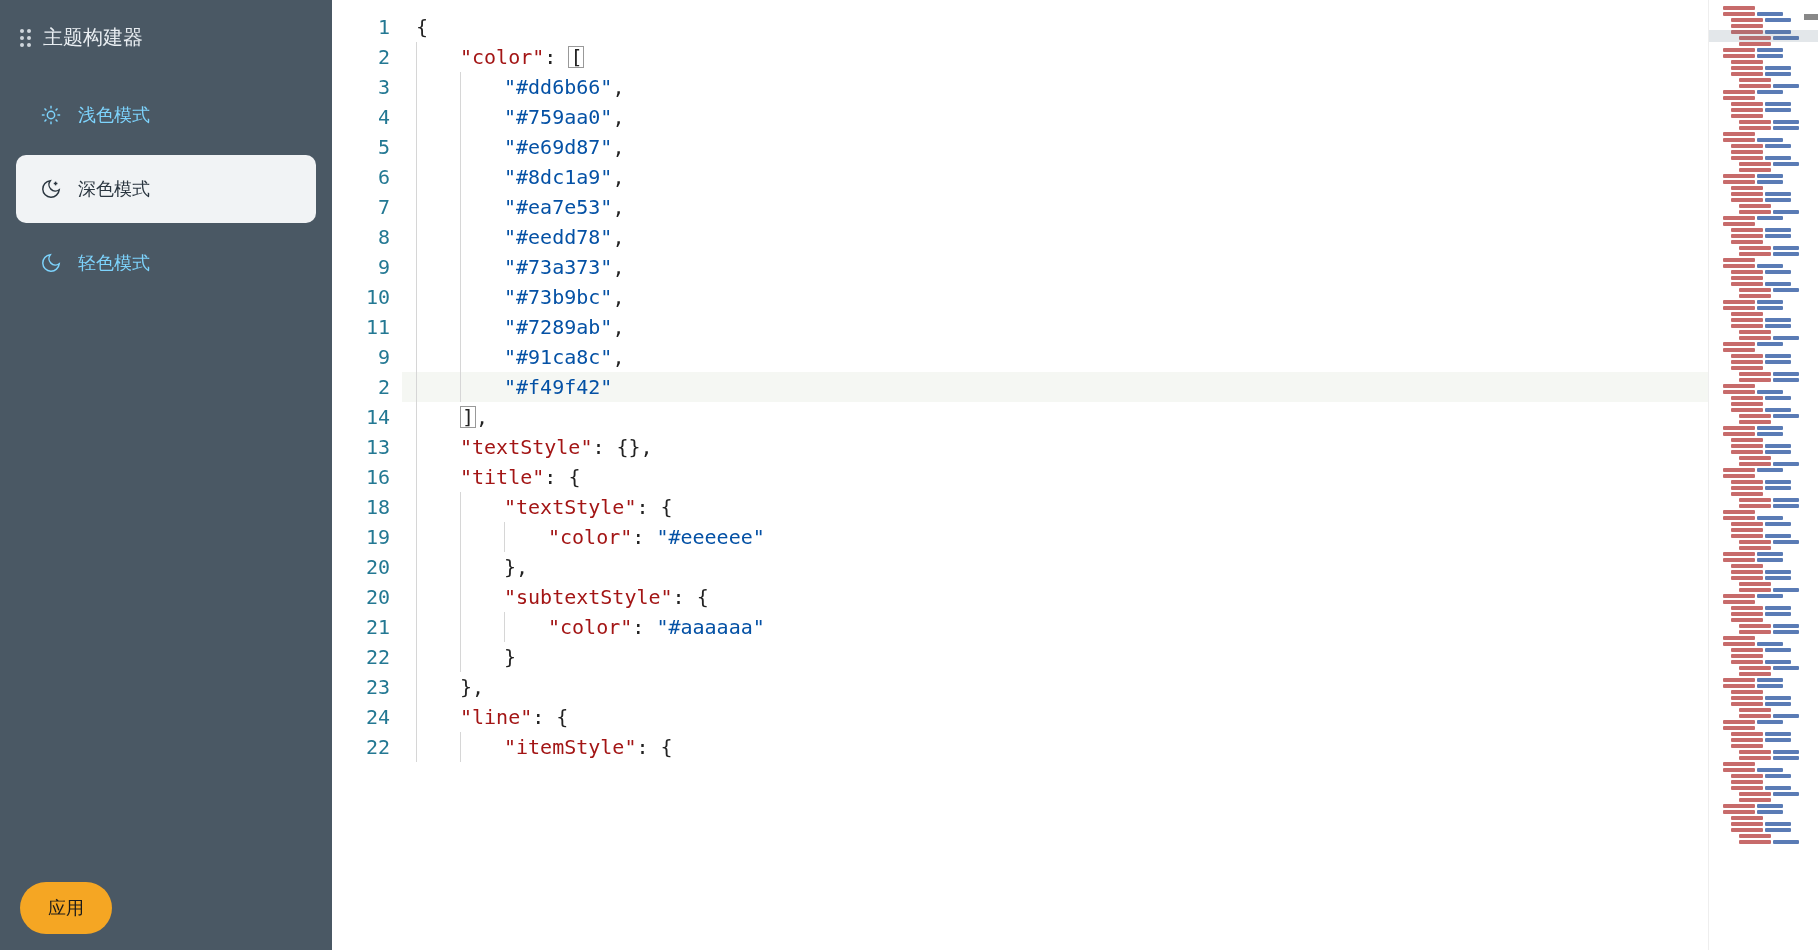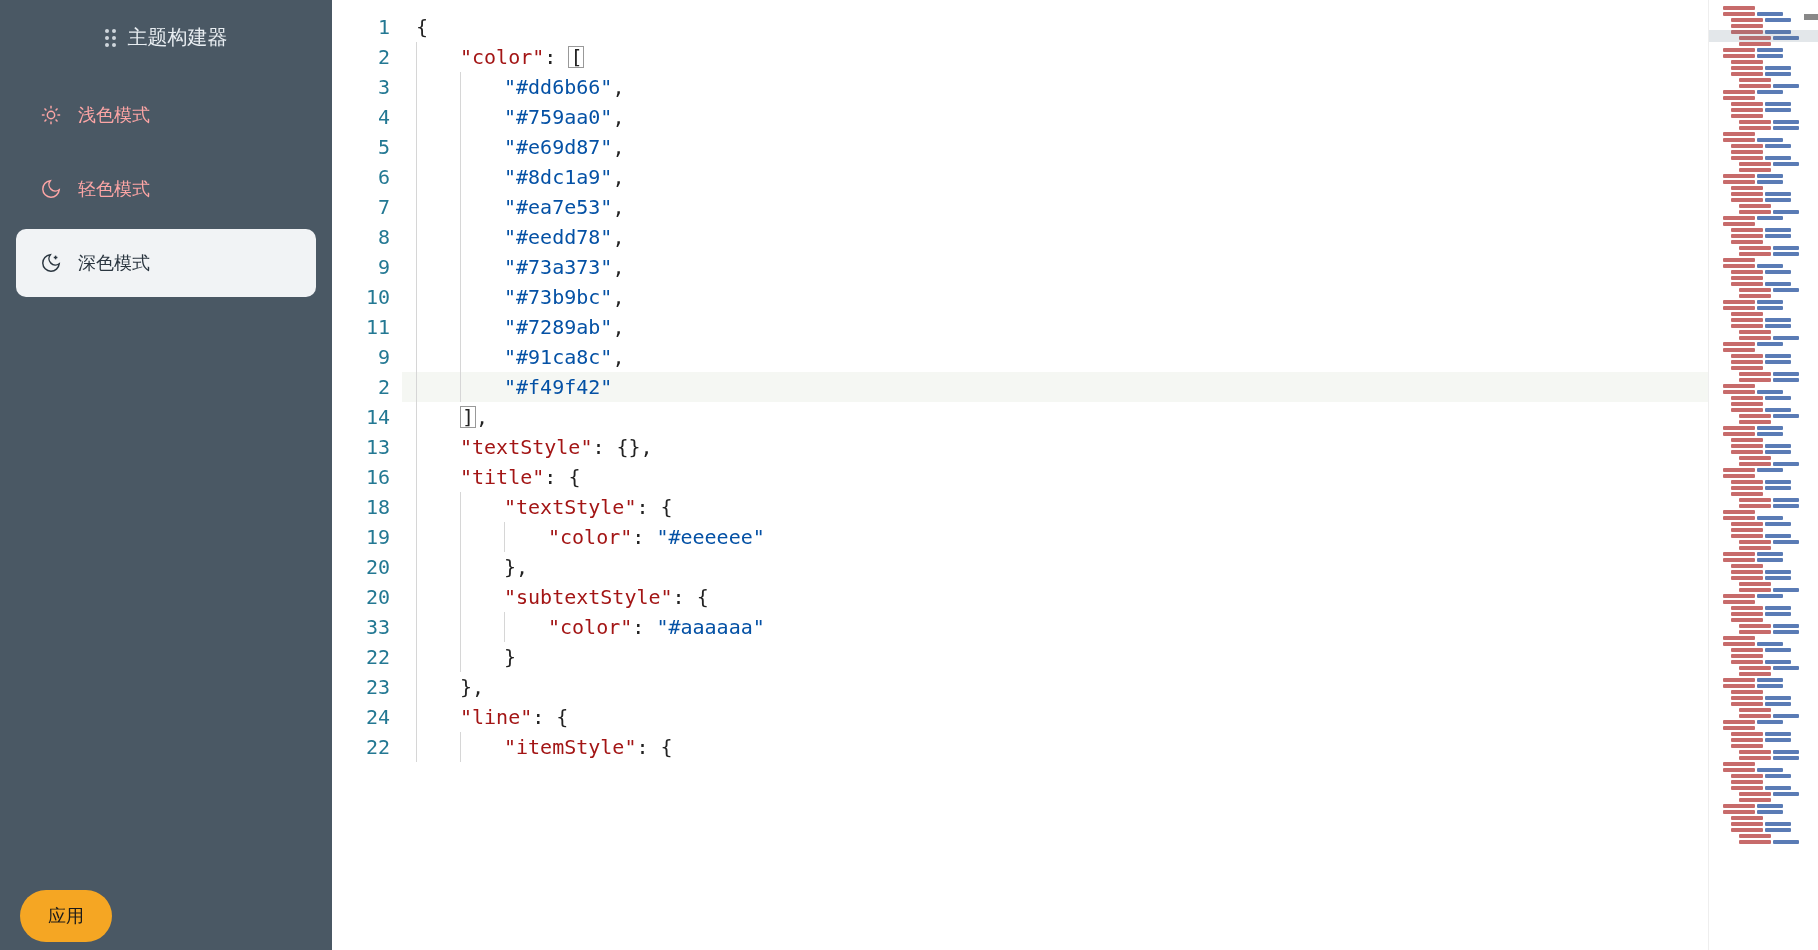--- a/index.html
+++ b/index.html
@@ -16,21 +16,20 @@
       display: flex;
       flex-direction: column;
       padding: 18px 16px;
       position: relative;
     }
     .sidebar-header {
       display: flex;
       align-items: center;
       gap: 12px;
       padding: 6px 4px 30px 4px;
-      justify-content: center;
     }
     .grip-icon {
       display: grid;
       grid-template-columns: repeat(2, 4px);
       grid-template-rows: repeat(3, 4px);
       gap: 3px;
     }
     .grip-icon span {
       width: 4px;
       height: 4px;
@@ -44,37 +43,37 @@
     }
     .mode-item {
       display: flex;
       align-items: center;
       gap: 16px;
       padding: 22px 24px;
       border-radius: 10px;
       cursor: pointer;
       margin-bottom: 6px;
       font-size: 18px;
-      color: #fca5a5;
+      color: #7dd3fc;
     }
     .mode-item.active {
       background: #f1f3f5;
       color: #2b3640;
     }
     .mode-icon {
       width: 22px;
       height: 22px;
       display: flex;
       align-items: center;
       justify-content: center;
     }
     .apply-button {
       position: absolute;
       left: 20px;
-      bottom: 8px;
+      bottom: 16px;
       background: #f5a623;
       color: #1a1a1a;
       border: none;
       padding: 14px 28px;
       border-radius: 999px;
       font-size: 18px;
       cursor: pointer;
     }
     .editor-area {
       flex: 1;
@@ -182,37 +181,37 @@
             <line x1="2" y1="12" x2="5" y2="12"></line>
             <line x1="19" y1="12" x2="22" y2="12"></line>
             <line x1="4.9" y1="4.9" x2="7" y2="7"></line>
             <line x1="17" y1="17" x2="19.1" y2="19.1"></line>
             <line x1="4.9" y1="19.1" x2="7" y2="17"></line>
             <line x1="17" y1="7" x2="19.1" y2="4.9"></line>
           </svg>
         </span>
         <span>浅色模式</span>
       </div>
-      <div class="mode-item">
-        <span class="mode-icon">
-          <svg width="22" height="22" viewBox="0 0 24 24" fill="none" stroke="currentColor" stroke-width="1.6">
-            <path d="M21 12.8A9 9 0 1 1 11.2 3a7 7 0 0 0 9.8 9.8z"></path>
-          </svg>
-        </span>
-        <span>轻色模式</span>
-      </div>
       <div class="mode-item active">
         <span class="mode-icon">
           <svg width="22" height="22" viewBox="0 0 24 24" fill="none" stroke="currentColor" stroke-width="1.6">
             <path d="M21 12.8A9 9 0 1 1 11.2 3a7 7 0 0 0 9.8 9.8z"></path>
             <line x1="17" y1="4" x2="17" y2="8"></line>
             <line x1="15" y1="6" x2="19" y2="6"></line>
           </svg>
         </span>
         <span>深色模式</span>
+      </div>
+      <div class="mode-item">
+        <span class="mode-icon">
+          <svg width="22" height="22" viewBox="0 0 24 24" fill="none" stroke="currentColor" stroke-width="1.6">
+            <path d="M21 12.8A9 9 0 1 1 11.2 3a7 7 0 0 0 9.8 9.8z"></path>
+          </svg>
+        </span>
+        <span>轻色模式</span>
       </div>
     </div>
 
   <button class="apply-button">应用</button>
 </aside>
 
 <main class="editor-area">
   <div class="gutter" id="gutter">
       <div>1</div>
       <div>2</div>
@@ -227,21 +226,21 @@
       <div>11</div>
       <div>9</div>
       <div>2</div>
       <div>14</div>
       <div>13</div>
       <div>16</div>
       <div>18</div>
       <div>19</div>
       <div>20</div>
       <div>20</div>
-      <div>33</div>
+      <div>21</div>
       <div>22</div>
       <div>23</div>
       <div>24</div>
       <div>22</div>
     </div>
   <div class="code" id="code"><div class="code-line"><span style="padding-left: 0px;"><span class="tok-punc">{</span></span></div><div class="code-line"><span class="indent-guide" style="left: 14px;"></span><span style="padding-left: 44px;"><span class="tok-key">"color"</span><span class="tok-punc">: </span><span class="bracket-box tok-punc">[</span></span></div><div class="code-line"><span class="indent-guide" style="left: 14px;"></span><span class="indent-guide" style="left: 58px;"></span><span style="padding-left: 88px;"><span class="tok-str">"#dd6b66"</span><span class="tok-punc">,</span></span></div><div class="code-line"><span class="indent-guide" style="left: 14px;"></span><span class="indent-guide" style="left: 58px;"></span><span style="padding-left: 88px;"><span class="tok-str">"#759aa0"</span><span class="tok-punc">,</span></span></div><div class="code-line"><span class="indent-guide" style="left: 14px;"></span><span class="indent-guide" style="left: 58px;"></span><span style="padding-left: 88px;"><span class="tok-str">"#e69d87"</span><span class="tok-punc">,</span></span></div><div class="code-line"><span class="indent-guide" style="left: 14px;"></span><span class="indent-guide" style="left: 58px;"></span><span style="padding-left: 88px;"><span class="tok-str">"#8dc1a9"</span><span class="tok-punc">,</span></span></div><div class="code-line"><span class="indent-guide" style="left: 14px;"></span><span class="indent-guide" style="left: 58px;"></span><span style="padding-left: 88px;"><span class="tok-str">"#ea7e53"</span><span class="tok-punc">,</span></span></div><div class="code-line"><span class="indent-guide" style="left: 14px;"></span><span class="indent-guide" style="left: 58px;"></span><span style="padding-left: 88px;"><span class="tok-str">"#eedd78"</span><span class="tok-punc">,</span></span></div><div class="code-line"><span class="indent-guide" style="left: 14px;"></span><span class="indent-guide" style="left: 58px;"></span><span style="padding-left: 88px;"><span class="tok-str">"#73a373"</span><span class="tok-punc">,</span></span></div><div class="code-line"><span class="indent-guide" style="left: 14px;"></span><span class="indent-guide" style="left: 58px;"></span><span style="padding-left: 88px;"><span class="tok-str">"#73b9bc"</span><span class="tok-punc">,</span></span></div><div class="code-line"><span class="indent-guide" style="left: 14px;"></span><span class="indent-guide" style="left: 58px;"></span><span style="padding-left: 88px;"><span class="tok-str">"#7289ab"</span><span class="tok-punc">,</span></span></div><div class="code-line"><span class="indent-guide" style="left: 14px;"></span><span class="indent-guide" style="left: 58px;"></span><span style="padding-left: 88px;"><span class="tok-str">"#91ca8c"</span><span class="tok-punc">,</span></span></div><div class="code-line highlight"><span class="indent-guide" style="left: 14px;"></span><span class="indent-guide" style="left: 58px;"></span><span style="padding-left: 88px;"><span class="tok-str">"#f49f42"</span></span></div><div class="code-line"><span class="indent-guide" style="left: 14px;"></span><span style="padding-left: 44px;"><span class="bracket-box tok-punc">]</span><span class="tok-punc">,</span></span></div><div class="code-line"><span class="indent-guide" style="left: 14px;"></span><span style="padding-left: 44px;"><span class="tok-key">"textStyle"</span><span class="tok-punc">: {},</span></span></div><div class="code-line"><span class="indent-guide" style="left: 14px;"></span><span style="padding-left: 44px;"><span class="tok-key">"title"</span><span class="tok-punc">: {</span></span></div><div class="code-line"><span class="indent-guide" style="left: 14px;"></span><span class="indent-guide" style="left: 58px;"></span><span style="padding-left: 88px;"><span class="tok-key">"textStyle"</span><span class="tok-punc">: {</span></span></div><div class="code-line"><span class="indent-guide" style="left: 14px;"></span><span class="indent-guide" style="left: 58px;"></span><span class="indent-guide" style="left: 102px;"></span><span style="padding-left: 132px;"><span class="tok-key">"color"</span><span class="tok-punc">: </span><span class="tok-str">"#eeeeee"</span></span></div><div class="code-line"><span class="indent-guide" style="left: 14px;"></span><span class="indent-guide" style="left: 58px;"></span><span style="padding-left: 88px;"><span class="tok-punc">},</span></span></div><div class="code-line"><span class="indent-guide" style="left: 14px;"></span><span class="indent-guide" style="left: 58px;"></span><span style="padding-left: 88px;"><span class="tok-key">"subtextStyle"</span><span class="tok-punc">: {</span></span></div><div class="code-line"><span class="indent-guide" style="left: 14px;"></span><span class="indent-guide" style="left: 58px;"></span><span class="indent-guide" style="left: 102px;"></span><span style="padding-left: 132px;"><span class="tok-key">"color"</span><span class="tok-punc">: </span><span class="tok-str">"#aaaaaa"</span></span></div><div class="code-line"><span class="indent-guide" style="left: 14px;"></span><span class="indent-guide" style="left: 58px;"></span><span style="padding-left: 88px;"><span class="tok-punc">}</span></span></div><div class="code-line"><span class="indent-guide" style="left: 14px;"></span><span style="padding-left: 44px;"><span class="tok-punc">},</span></span></div><div class="code-line"><span class="indent-guide" style="left: 14px;"></span><span style="padding-left: 44px;"><span class="tok-key">"line"</span><span class="tok-punc">: {</span></span></div><div class="code-line"><span class="indent-guide" style="left: 14px;"></span><span class="indent-guide" style="left: 58px;"></span><span style="padding-left: 88px;"><span class="tok-key">"itemStyle"</span><span class="tok-punc">: {</span></span></div></div>
   <div class="minimap" id="minimap">
     <div class="slider"></div>
     <div class="scroll-marker"></div>
   <div class="minimap-line">

